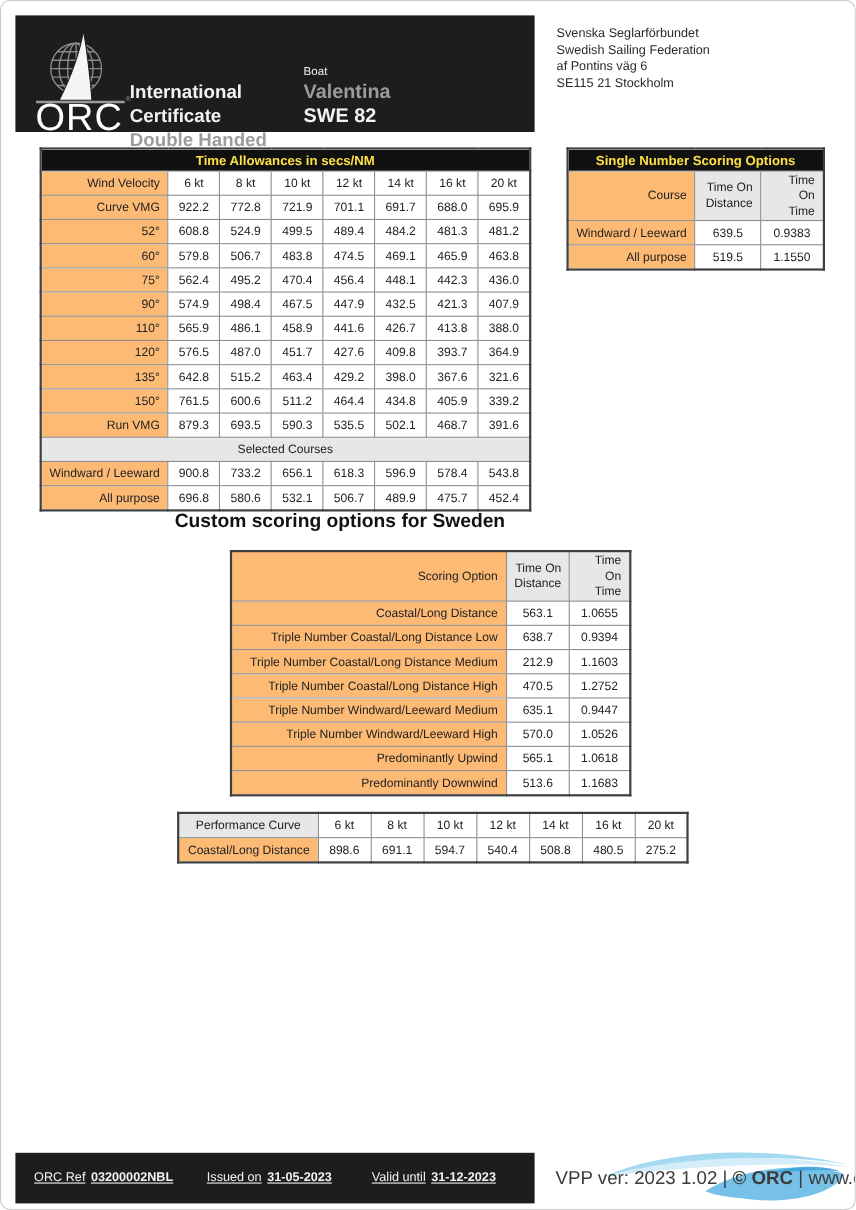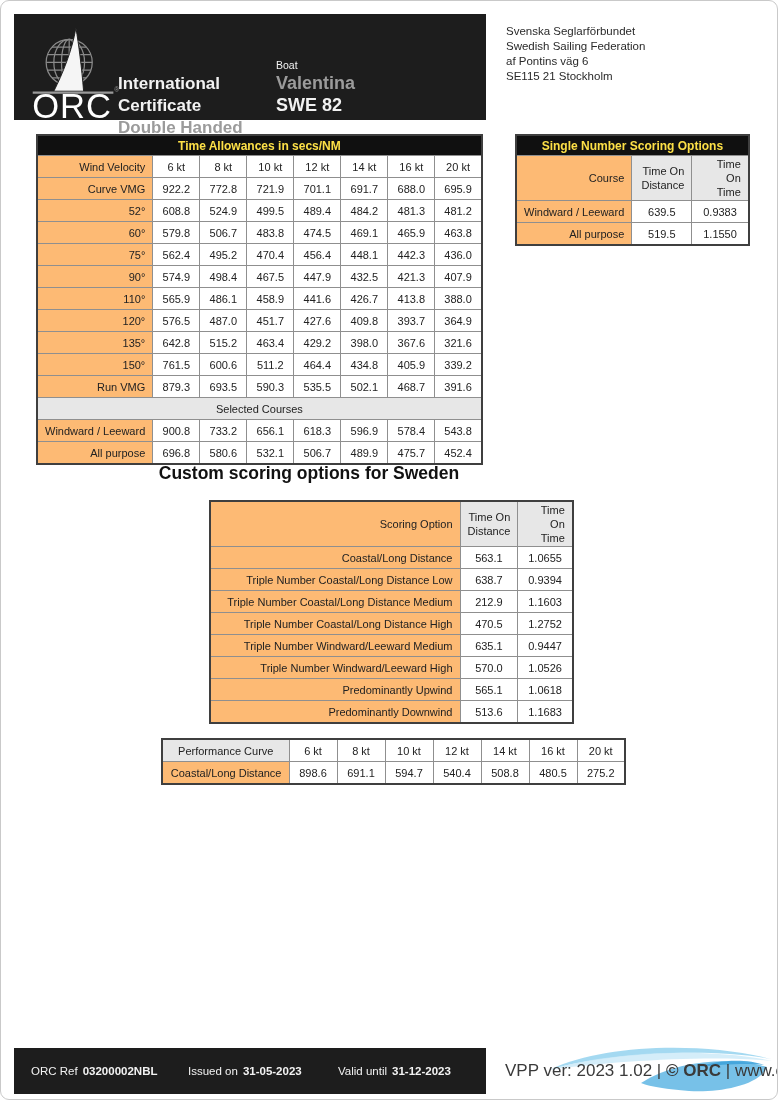--- a/index.html
+++ b/index.html
@@ -31,21 +31,21 @@
   td.rt{text-align:right;}
   td.span-hdr{background:#e7e7e7;text-align:center;}
   .ta-table{position:absolute;left:35px;top:133px;}
   .sn-table{position:absolute;left:514px;top:133px;}
   .custom-heading{position:absolute;left:0;top:462px;width:616px;text-align:center;
     font-size:17.5px;font-weight:bold;color:#111;}
   .custom-table{position:absolute;left:208px;top:499px;}
   .perf-table{position:absolute;left:160px;top:737px;}
   
   .footbar{position:absolute;left:13px;top:1047px;width:472px;height:46px;background:#1d1d1d;color:#f2f2f2;font-size:11.5px;}
-  .footgrp{position:absolute;top:50%;transform:translateY(-50%);white-space:nowrap;}
+  .footgrp{position:absolute;top:50%;transform:translateY(-50%);white-space:nowrap;text-decoration:underline;}
   .footgrp b{margin-left:5px;}
   .g1{left:17px;} .g2{left:174px;} .g3{left:324px;}
   .waves{position:absolute;left:548px;top:1036px;}
   .vpp{position:absolute;left:504px;top:1060px;font-size:17px;color:#3a3a3a;white-space:nowrap;}
   .vpp b{font-weight:bold;}
 </style>
 </head>
 <body>
 
 <div class="page">

